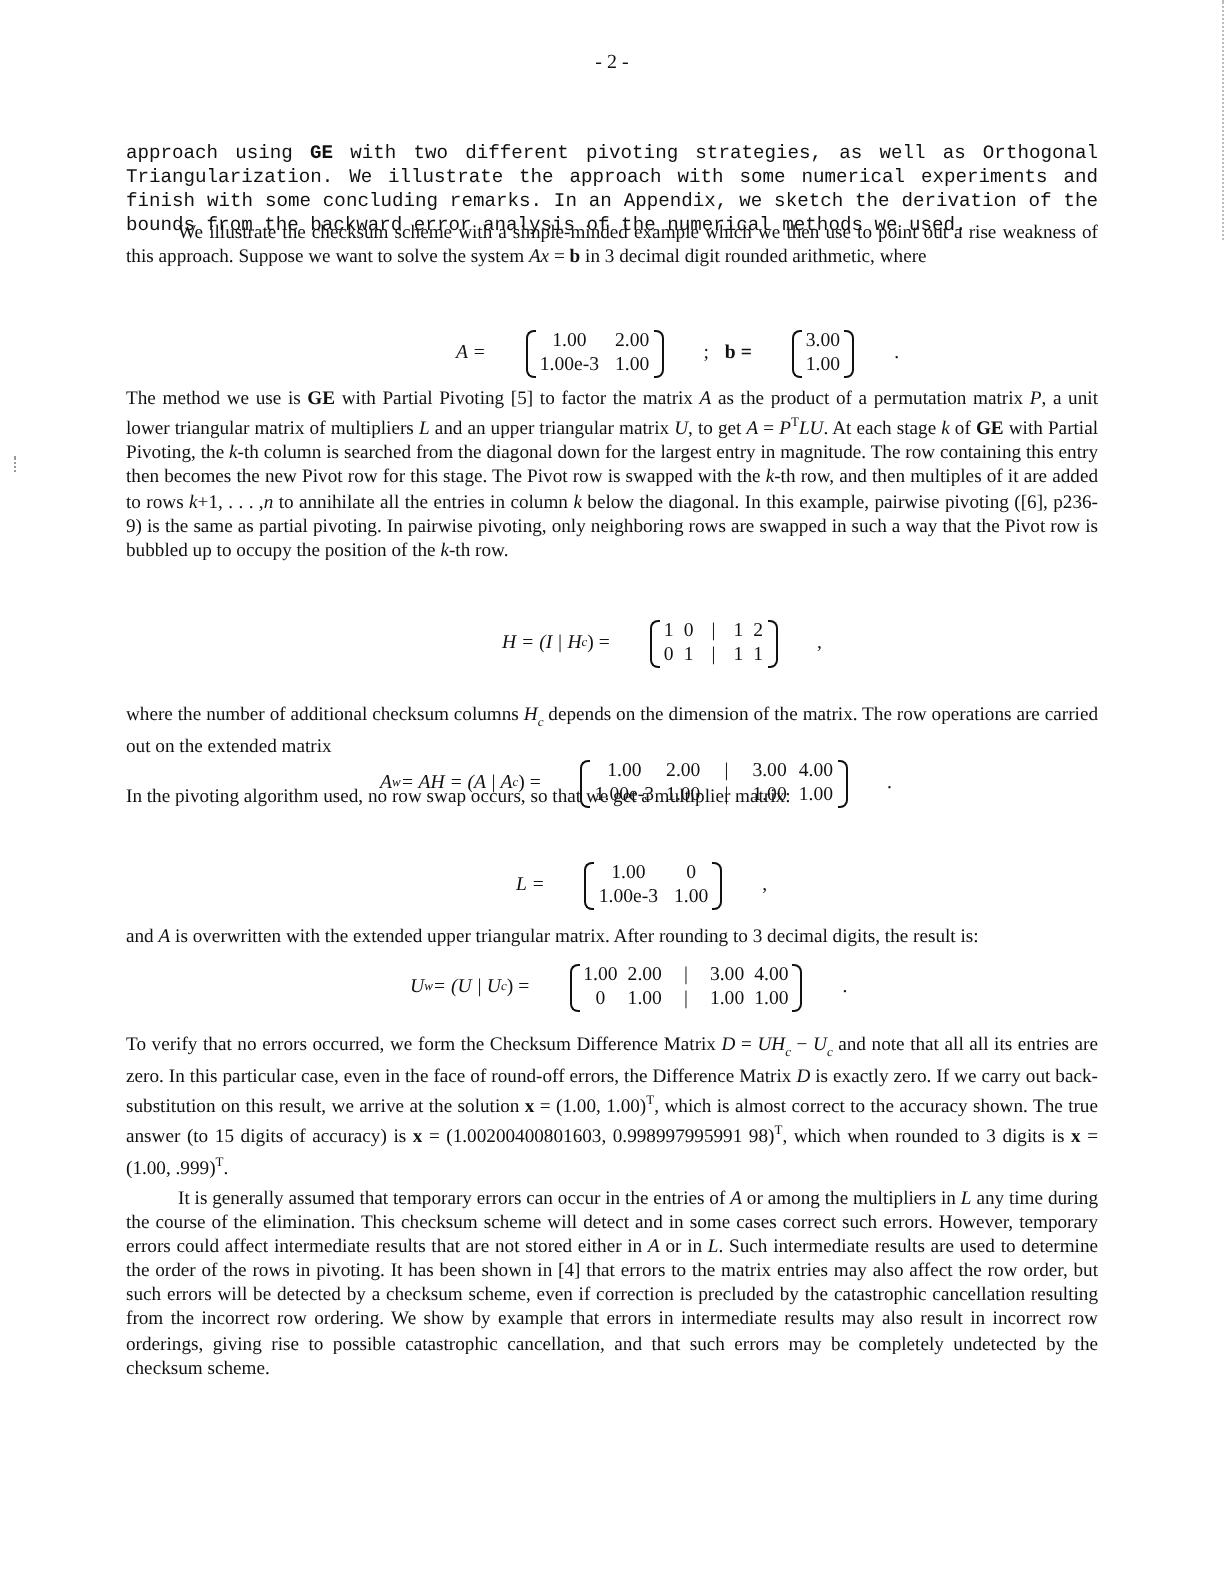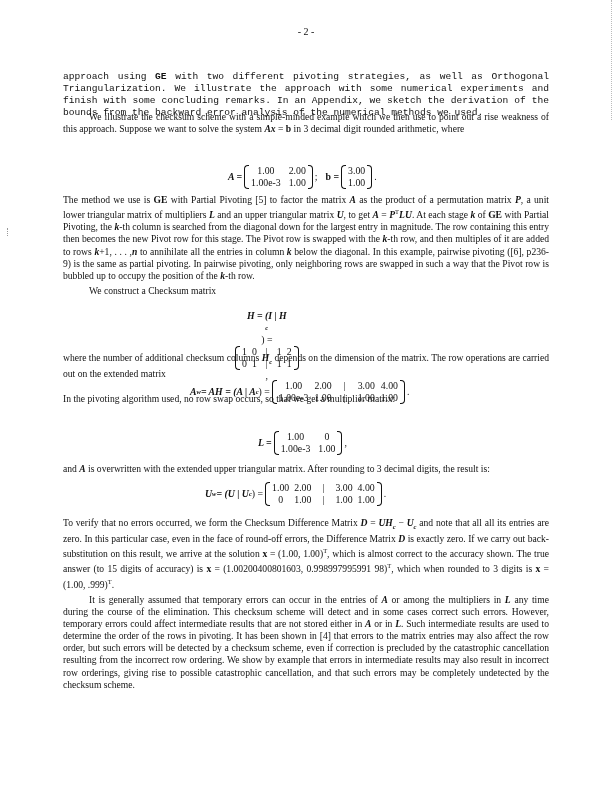--- a/index.html
+++ b/index.html
@@ -4,23 +4,23 @@
 <style>
   html, body { margin:0; padding:0; background:#ffffff; }
   body { width:612px; height:791px; position:relative; overflow:hidden;
          font-family:"Liberation Serif","DejaVu Serif",serif; color:#111; }
   .page-num { position:absolute; top:26px; left:0; width:612px; text-align:center; font-size:10px; }
   .txt { position:absolute; left:63px; width:486px; font-size:9.6px; line-height:12.1px; text-align:justify; }
   .txt p { margin:0; }
   .indent { text-indent:26px; }
   .heading { font-weight:bold; }
   b { font-weight:bold; }
-  i { font-style:italic;font-weight:bold; }
+  i { font-style:italic; }
   .eq { position:absolute; font-size:9.8px; line-height:12px; display:flex; align-items:center; white-space:nowrap; }
-  .mat { display:inline-flex; align-items:stretch; margin:0 2px; }
+  .mat { display:inline-flex; align-items:stretch; margin:0 20px; }
   .br { width:4px; border:1px solid #111; }
   .br.l { border-right:none; border-radius:4px 0 0 4px; }
   .br.r { border-left:none; border-radius:0 4px 4px 0; }
   .grid { display:grid; column-gap:8px; padding:0 2px; }
   .grid span { text-align:center; }
   .sep { text-align:center; }
   .sup { font-size:6.5px; vertical-align:super; }
   .sub { font-size:6.5px; vertical-align:sub; }
   .margin-mark { position:absolute; left:7px; top:228px; width:1px; height:8px; border-left:1px dotted #999; }
   .scan-edge { position:absolute; right:0; top:0; width:2px; height:120px; border-right:1px dotted #bbb; }
@@ -61,24 +61,23 @@
       <span>3.00</span>
       <span>1.00</span>
     </span>
     <span class="br r"></span>
   </span>
   <span>.</span>
 </div>
 
 <div class="txt" style="top:194px;">
   <p>The method we use is <b>GE</b> with Partial Pivoting [5] to factor the matrix <i>A</i> as the product of a permutation matrix <i>P</i>, a unit lower triangular matrix of multipliers <i>L</i> and an upper triangular matrix <i>U</i>, to get <i>A</i> = <i>P</i><span class="sup">T</span><i>LU</i>.  At each stage <i>k</i> of <b>GE</b> with Partial Pivoting, the <i>k</i>-th column is searched from the diagonal down for the largest entry in magnitude.  The row containing this entry then becomes the new Pivot row for this stage.  The Pivot row is swapped with the <i>k</i>-th row, and then multiples of it are added to rows <i>k</i>+1, . . . ,<i>n</i> to annihilate all the entries in column <i>k</i> below the diagonal.  In this example, pairwise pivoting ([6], p236-9) is the same as partial pivoting.  In pairwise pivoting, only neighboring rows are swapped in such a way that the Pivot row is bubbled up to occupy the position of the <i>k</i>-th row.</p>
-  <p class="indent" style="margin-top:3px;">We construct a Checksum matrix</p>
 </div>
 
-<div class="eq" style="top:310px; left:233px;flex-direction:column;">
+<div class="eq" style="top:310px; left:251px;">
   <i>H = (I | H</i>
     <i class="sub">c</i>
     <span>) =</span>
   <span class="mat">
     <span class="br l"></span>
     <span class="grid" style="grid-template-columns:auto auto 10px auto auto; column-gap:5px;">
       <span>1</span>
       <span>0</span>
       <span class="sep">|</span>
       <span>1</span>

